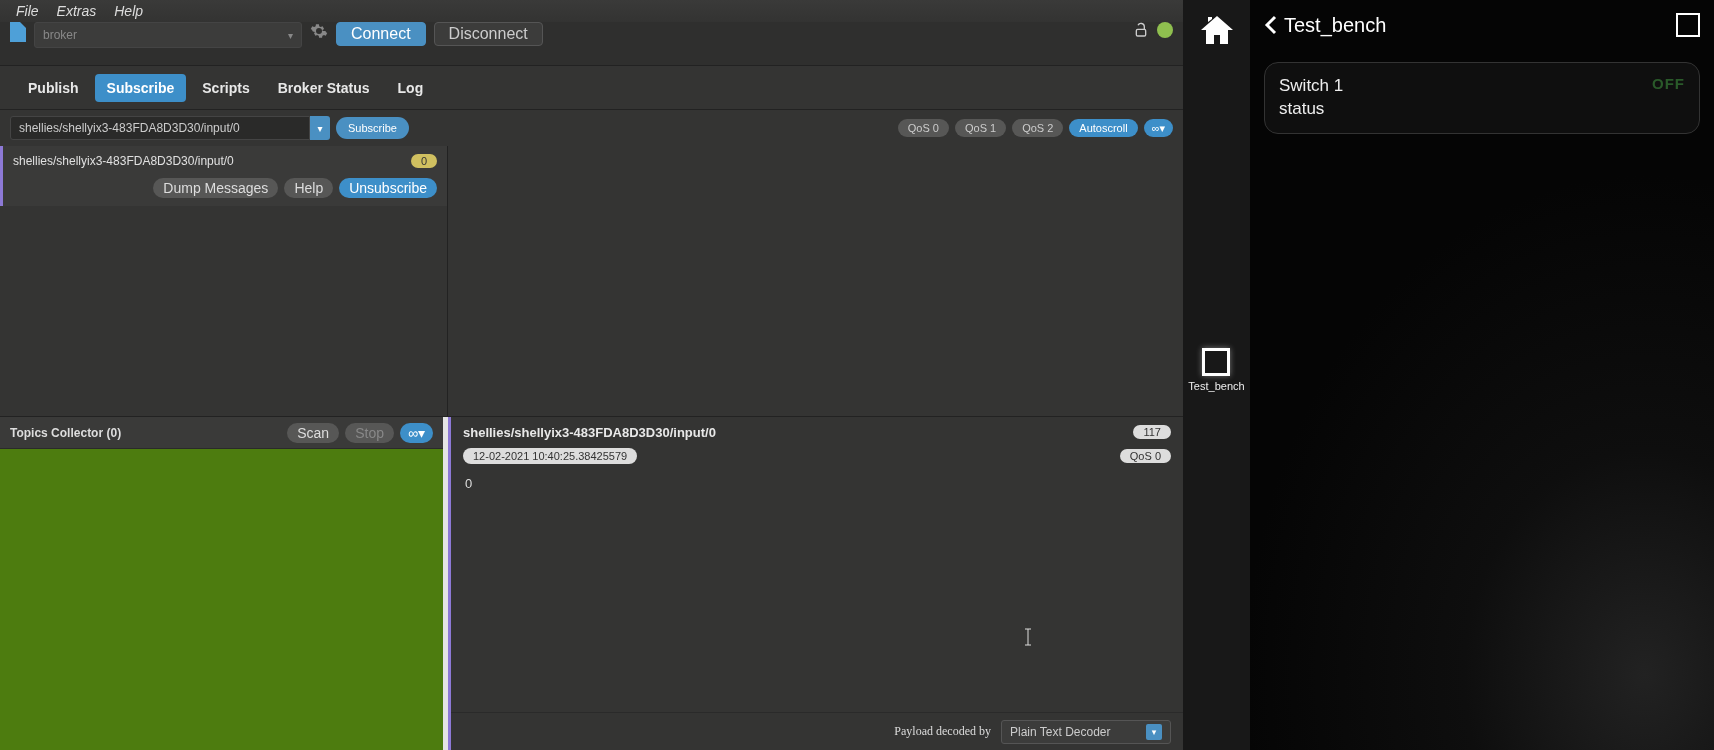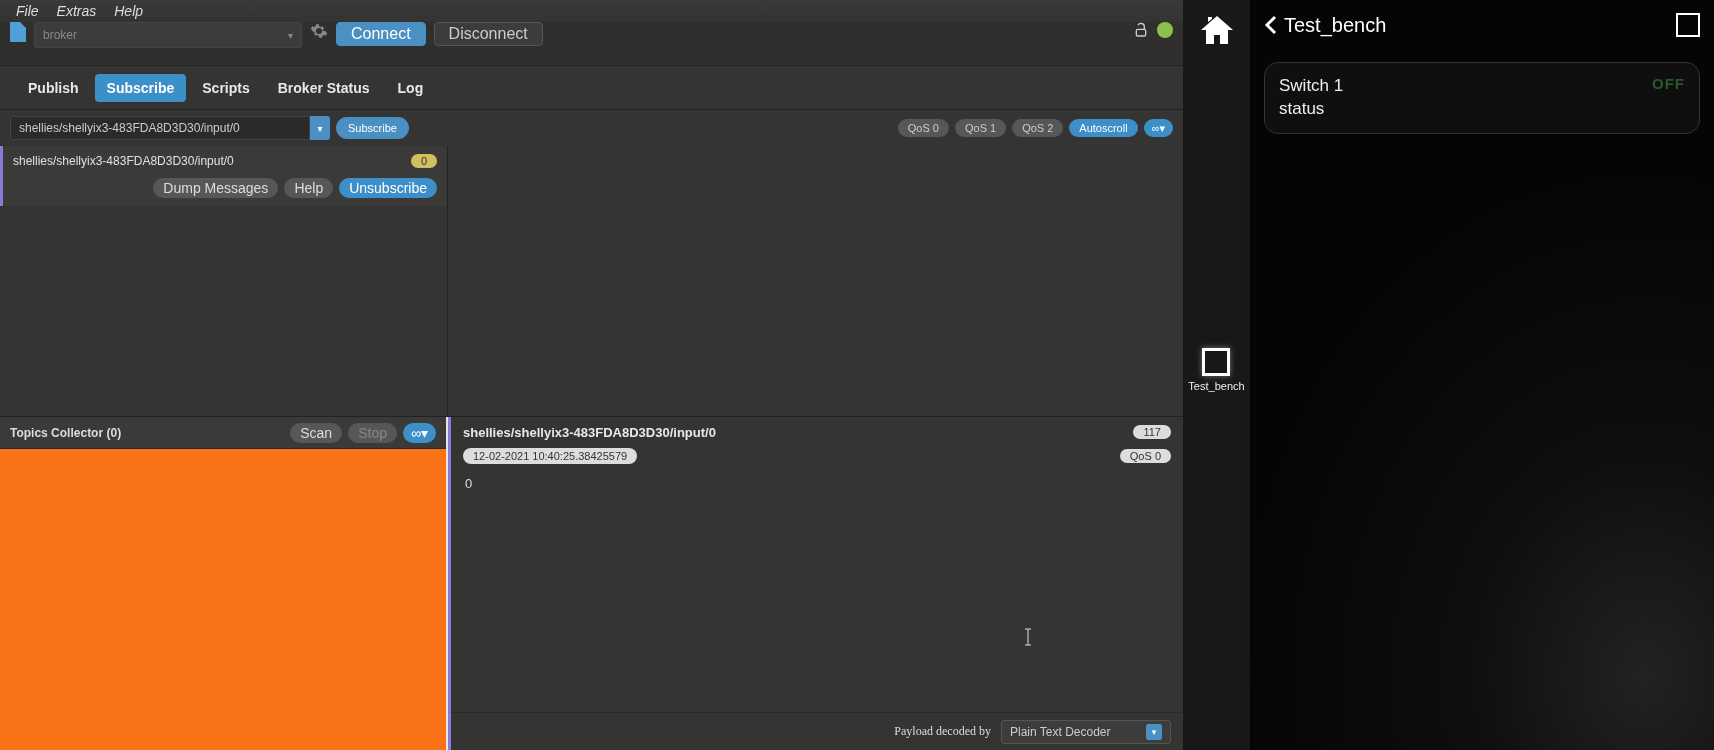--- a/index.html
+++ b/index.html
@@ -45,21 +45,21 @@
 .sub-card-top { display:flex; justify-content:space-between; align-items:center; }
 .sub-topic { font-size:12px; color:#e0e0e0; }
 .sub-count { background:#d0c060; color:#333; font-size:11px; padding:1px 10px; border-radius:8px; }
 .sub-card-btns { display:flex; justify-content:flex-end; gap:6px; margin-top:10px; }
 .mini-btn { font-size:14px; padding:2px 10px; border-radius:10px; background:#575756; color:#ddd; cursor:pointer; }
 .mini-btn.blue { background:#3d8fc9; color:#fff; }
 
 .messages-pane { flex:1; background:#343433; }
 
 .lower-row { flex:1; display:flex; border-top:1px solid #222; min-height:0; }
-.topics-collector { width:448px; background:#f97316; border-right:2px solid #e5e5e5; }
+.topics-collector { width:448px; background:#4d7c0f; border-right:5px solid #e5e5e5; }
 .tc-header { height:32px; display:flex; align-items:center; padding:0 10px; background:#3a3a39; border-bottom:1px solid #2a2a2a; }
 .tc-title { font-size:12px; color:#ddd; font-weight:bold; }
 .tc-btns { margin-left:auto; display:flex; gap:6px; }
 
 .detail-pane { flex:1; background:#343433; border-left:3px solid #8d79d6; display:flex; flex-direction:column; }
 .detail-head { padding:8px 12px 4px; }
 .detail-topic { font-size:13px; color:#e8e8e8; font-weight:bold; }
 .detail-row { display:flex; justify-content:space-between; align-items:center; padding:4px 12px; }
 .ts-pill { background:#ddd; color:#333; font-size:11px; padding:2px 10px; border-radius:10px; }
 .count-pill { background:#ddd; color:#333; font-size:11px; padding:1px 10px; border-radius:8px; }

